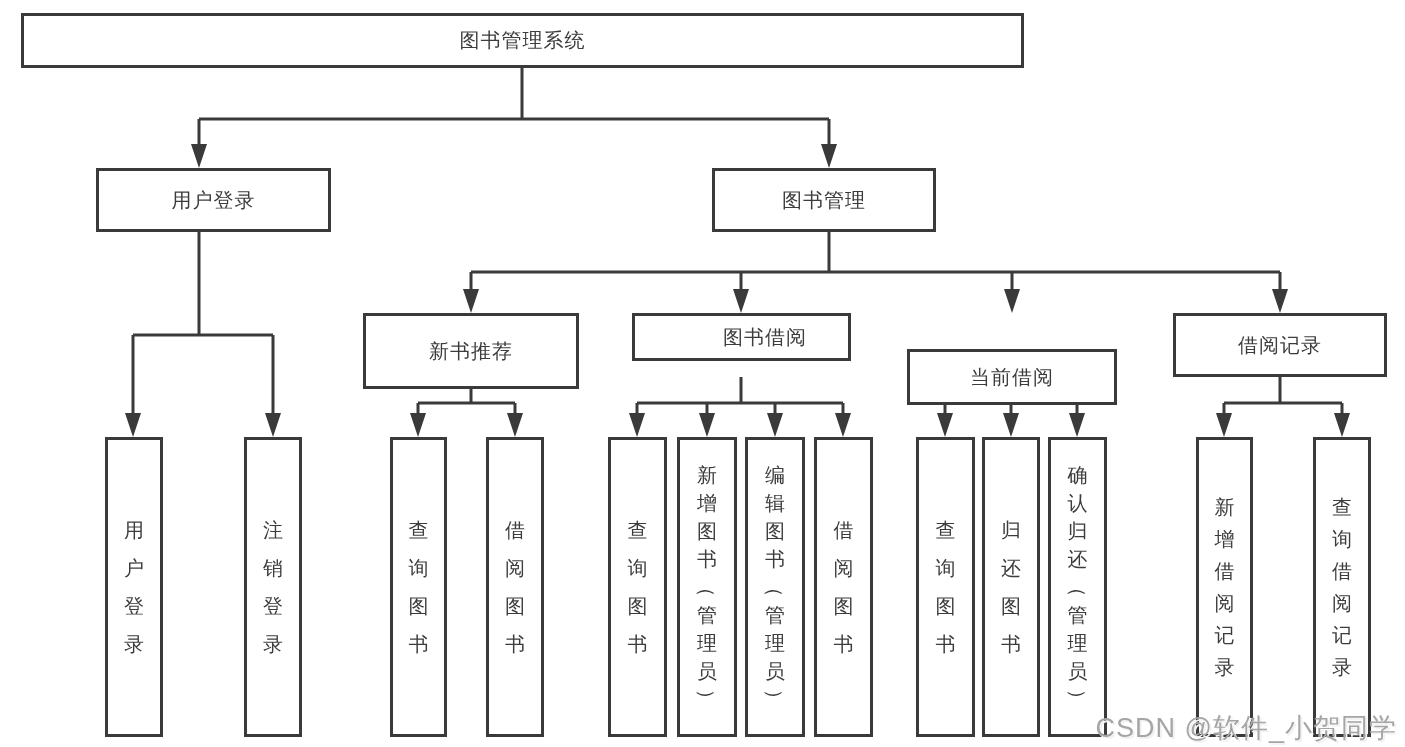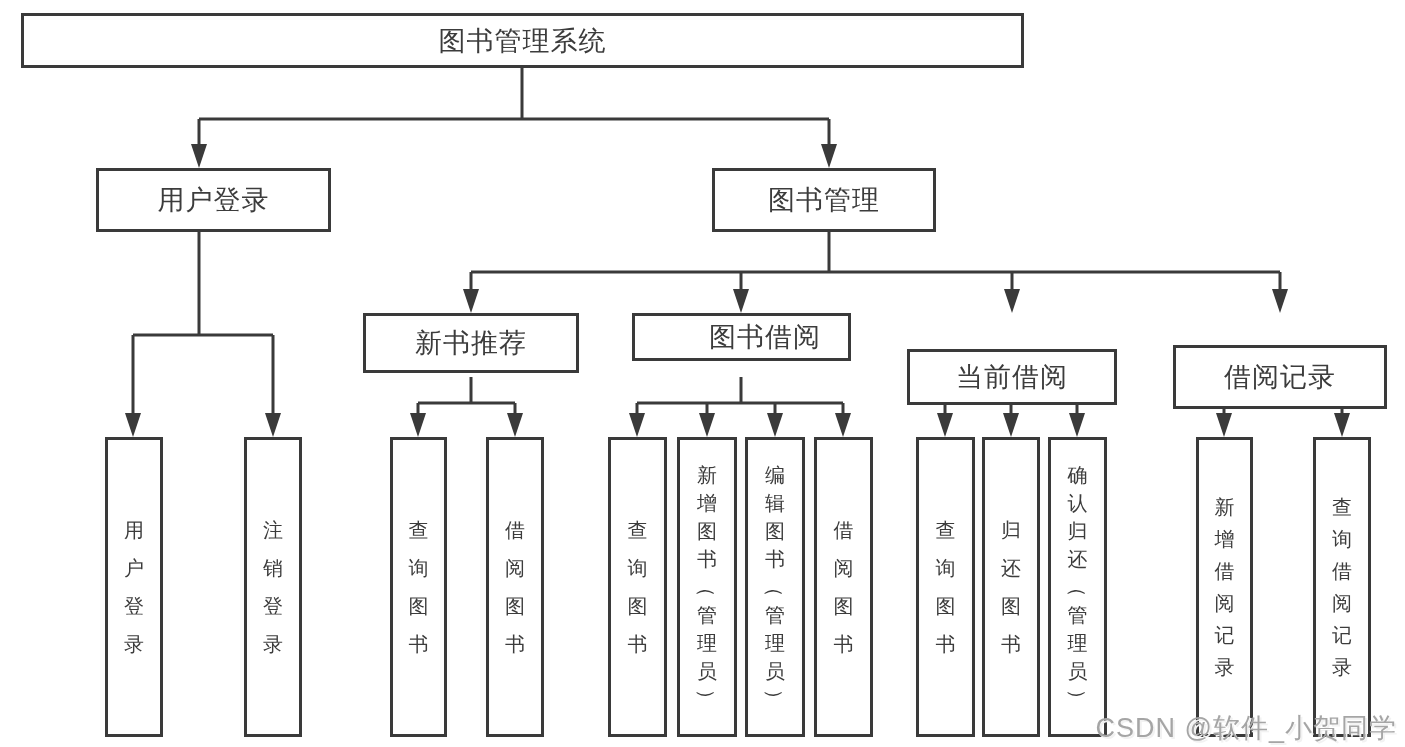--- a/index.html
+++ b/index.html
@@ -5,21 +5,21 @@
   html,body{margin:0;padding:0;background:#fff;}
   .canvas{
     position:relative;width:1405px;height:747px;background:#ffffff;overflow:hidden;
     font-family:"Liberation Sans","DejaVu Sans",sans-serif;
   }
   .node{
     position:absolute;box-sizing:border-box;background:#ffffff;
     border:3px solid #3a3a3a;color:#3c3c3c;
     display:flex;align-items:center;justify-content:center;
   }
-  .hnode{font-size:27px;letter-spacing:1px;white-space:nowrap;font-family:Liberation Serif, serif;}
+  .hnode{font-size:20px;letter-spacing:1px;white-space:nowrap;font-family:Liberation Serif, serif;}
   .vnode{padding:6px 0;}
   .vlabel{
     display:flex;flex-direction:column;align-items:center;justify-content:center;
     font-size:20px;color:#3c3c3c;
   }
   .vlabel span{display:block;line-height:1;}
   .vlabel span.rot{transform:rotate(90deg);}
   svg.wires{position:absolute;left:0;top:0;pointer-events:none;}
   .ln{stroke:#3a3a3a;stroke-width:3;fill:none;}
   .ah{fill:#3a3a3a;stroke:none;}
@@ -68,30 +68,30 @@
     <span>图书管理系统</span>
   </div>
 
   <div class="node hnode" style="left:82px;top:168px;width:235px;height:64px;margin-left:14px;">
     <span>用户登录</span>
   </div>
   <div class="node hnode" style="left:712px;top:168px;width:224px;height:64px;">
     <span>图书管理</span>
   </div>
 
-  <div class="node hnode" style="left:363px;top:313px;width:216px;height:60px;">
+  <div class="node hnode" style="left:363px;top:313px;width:216px;height:76px;">
     <span>新书推荐</span>
   </div>
   <div class="node hnode" style="left:632px;top:313px;width:219px;height:48px;padding-left:47px;">
     <span>图书借阅</span>
   </div>
   <div class="node hnode" style="left:907px;top:313px;width:210px;height:56px;margin-top:36px;">
     <span>当前借阅</span>
   </div>
-  <div class="node hnode" style="left:1173px;top:313px;width:214px;height:64px;margin-top:32px;">
+  <div class="node hnode" style="left:1173px;top:313px;width:214px;height:64px;">
     <span>借阅记录</span>
   </div>
 
   <div class="node vnode" style="left:105px;top:437px;width:58px;height:300px;">
     <div class="vlabel" style="gap: 18px;">
         <span>用</span>
         <span>户</span>
         <span>登</span>
         <span>录</span>
       </div>

